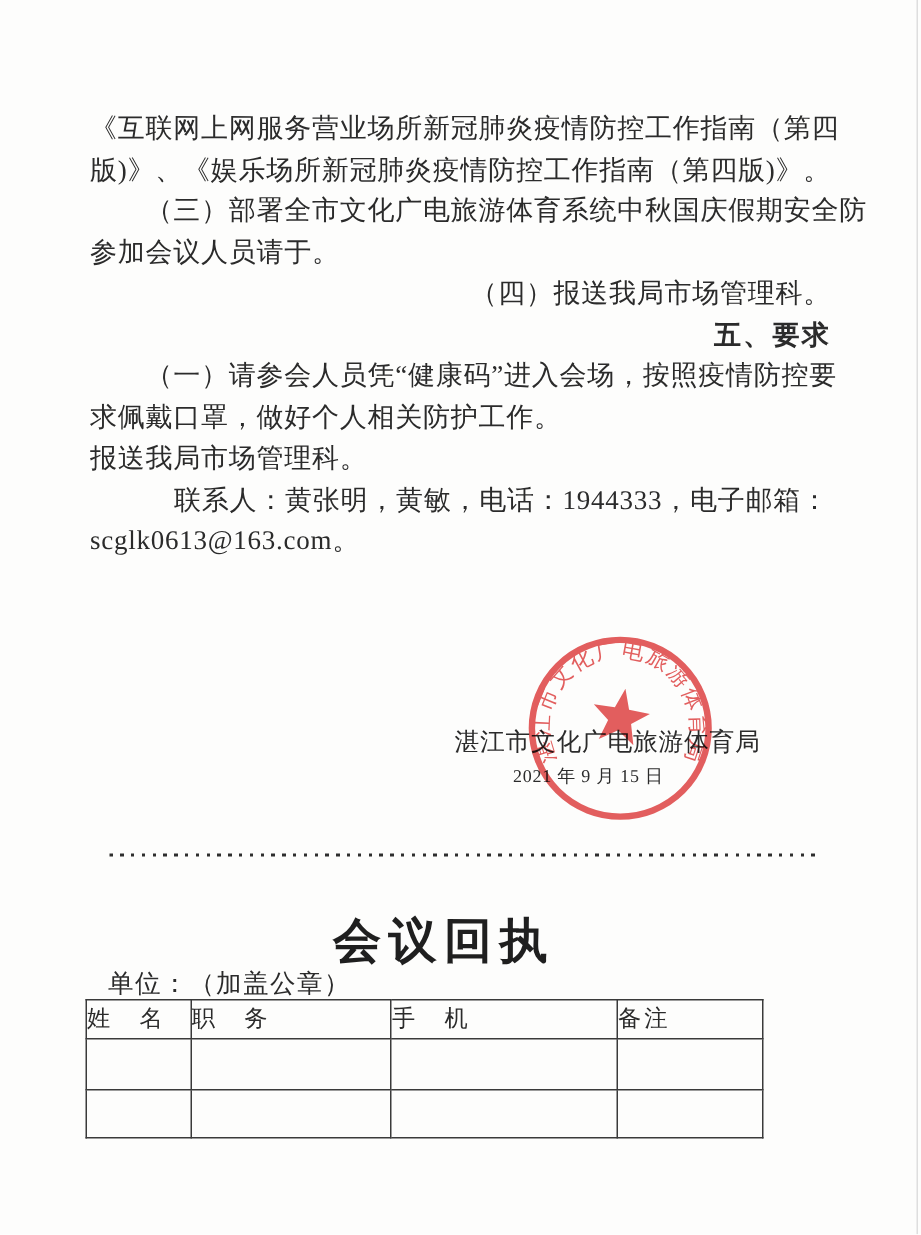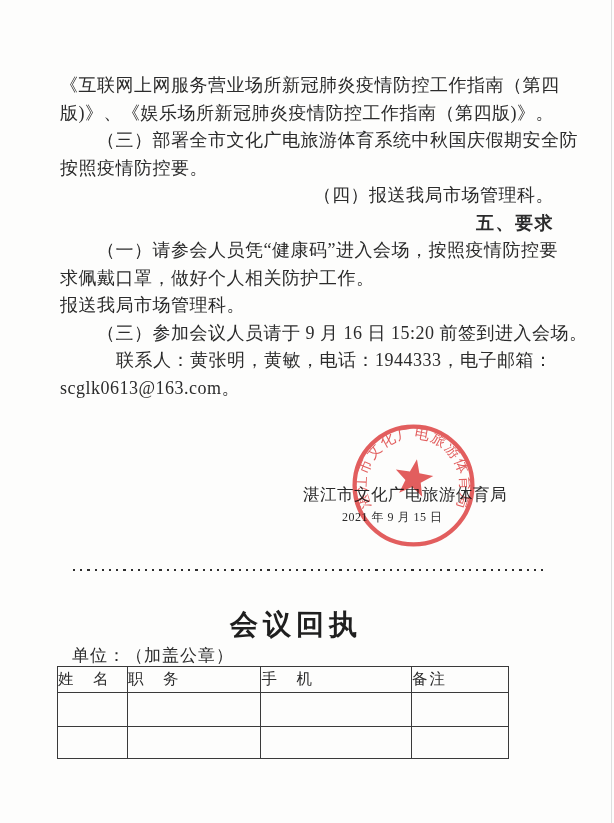--- a/index.html
+++ b/index.html
@@ -19,47 +19,46 @@
   .sig-date{position:absolute; left:342px; top:509px; font-size:12px; letter-spacing:0.5px;}
   .seal{position:absolute; left:347px; top:419px; width:133px; height:133px;
         color:#df4343; opacity:0.85; mix-blend-mode:multiply;}
   .seal svg{width:100%; height:100%;}
   .seal-ring{fill:none; stroke:currentColor; stroke-width:4.5;}
   .seal-star{fill:currentColor;}
   .seal-text{fill:currentColor; font-size:15.5px; letter-spacing:1.5px; font-family:"Liberation Serif",serif;}
   .dotted-line{position:absolute; left:73px; top:569px; width:472px; height:2.2px;
     background:repeating-linear-gradient(90deg,#2e2e2e 0 2.2px,transparent 2.2px 7.2px);}
   .receipt-title{position:absolute; left:0; top:606px; width:592px; margin:0;
-    text-align:center; font-size:28px; font-weight:bold; letter-spacing:5px; color:#1f1f1f;}
+    text-align:center; font-size:32px; font-weight:bold; letter-spacing:5px; color:#1f1f1f;}
   .unit-label{position:absolute; left:72px; top:644px; font-size:17px; letter-spacing:1px;}
   .receipt-table{position:absolute; left:57px; top:666px; width:452px;
     border-collapse:collapse; table-layout:fixed; font-size:15.5px;}
   .receipt-table th,.receipt-table td{border:1.5px solid #3a3a3a; text-align:left; font-weight:normal; letter-spacing:2px; padding:0;}
   .receipt-table thead th{height:25px;}
   .receipt-table tbody tr.r1 td{height:33px;}
   .receipt-table tbody tr.r2 td{height:31px;}
 </style>
 </head>
 <body>
 
 <div class="page">
 
   <div class="edge-line"></div>
 
   <div class="body-text">
     <div class="line">《互联网上网服务营业场所新冠肺炎疫情防控工作指南（第四</div>
     <div class="line">版)》、《娱乐场所新冠肺炎疫情防控工作指南（第四版)》。</div>
     <div class="line ind2">（三）部署全市文化广电旅游体育系统中秋国庆假期安全防</div>
-    <div class="line">按照疫情防控要。</div>
+    <div class="line">参加会议人员请于。</div>
     <div class="line ind2">（四）报送我局市场管理科。</div>
     <div class="line ind2 bold">五、要求</div>
     <div class="line ind2">（一）请参会人员凭“健康码”进入会场，按照疫情防控要</div>
     <div class="line">求佩戴口罩，做好个人相关防护工作。</div>
     <div class="line">报送我局市场管理科。</div>
-    <div class="line ind2">（三）参加会议人员请于 9 月 16 日 15:20 前签到进入会场。</div>
     <div class="line ind3">联系人：黄张明，黄敏，电话：1944333，电子邮箱：</div>
     <div class="line">scglk0613@163.com。</div>
   </div>
 
   <div class="sig-org">湛江市文化广电旅游体育局</div>
   <div class="sig-date">2021 年 9 月 15 日</div>
 
   <div class="seal">
     <svg viewBox="0 0 140 140" aria-hidden="true">
       <defs>

